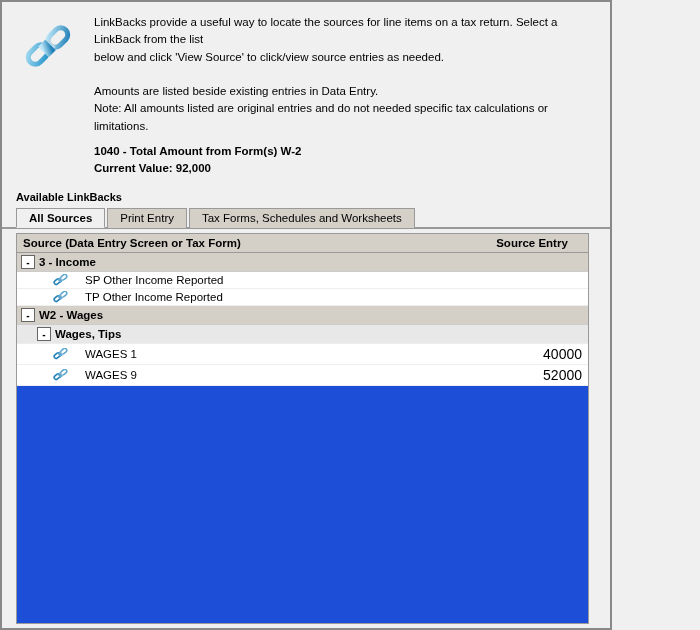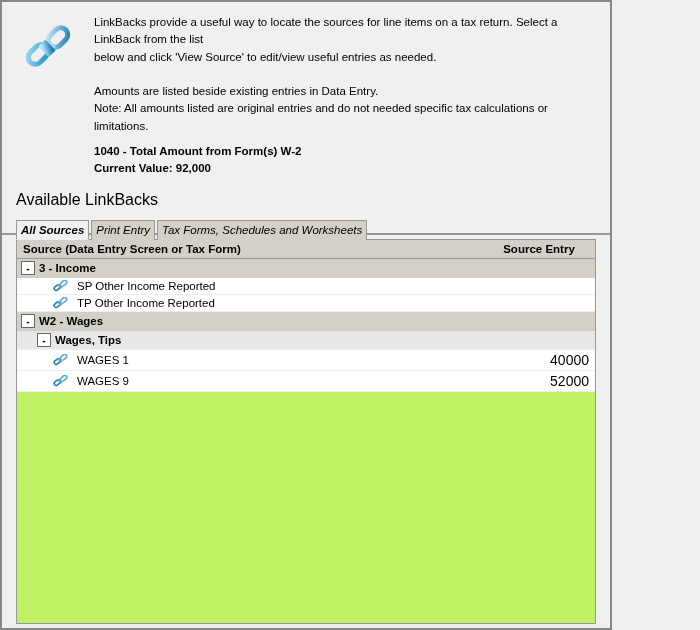--- a/index.html
+++ b/index.html
@@ -36,55 +36,54 @@
       font-size: 11.5px;
       color: #000;
       line-height: 1.5;
     }
     .header-text .form-info {
       margin-top: 8px;
       font-weight: bold;
     }
     .available-title {
       padding: 4px 14px 4px 14px;
-      font-weight: normal;
-      font-size: 16px;
+      font-weight: bold;
+      font-size: 11px;
       color: #000;
     }
     .tabs-bar {
       display: flex;
       padding: 0 14px;
       gap: 0;
       border-bottom: 2px solid #999;
       margin: 0 0 0 0;
     }
     .tab {
-      padding: 3px 4px;
+      padding: 3px 12px;
       border: 1px solid #999;
       border-bottom: none;
       background: #d4d0c8;
       cursor: pointer;
       font-size: 11.5px;
       margin-right: 2px;
       position: relative;
-      top: 7px;
-      font-style: italic;
+      top: 1px;
     }
     .tab.active {
       background: #f0f0f0;
       border-bottom: 1px solid #f0f0f0;
       font-weight: bold;
       z-index: 2;
     }
     .table-container {
-      margin: 4px 14px 4px 14px;
+      margin: 4px 21px 4px 14px;
       border: 1px solid #999;
       flex: 1;
       overflow-y: auto;
-      background: #bef264;
+      background: #1d4ed8;
     }
     .table-header {
       display: flex;
       justify-content: space-between;
       background: #d4d0c8;
       padding: 3px 6px;
       border-bottom: 1px solid #999;
       font-weight: bold;
       font-size: 11.5px;
     }
@@ -123,21 +122,21 @@
       font-weight: bold;
       gap: 4px;
     }
     .data-row {
       display: flex;
       align-items: center;
       padding: 2px 6px 2px 36px;
       border-bottom: 1px solid #eee;
       background: #fff;
       font-size: 11.5px;
-      gap: 8px;
+      gap: 16px;
     }
     .data-row .row-label { flex: 1; }
     .data-row .row-value { width: 94px; text-align: right; font-size: 14px; }
     .link-icon {
       width: 16px;
       height: 12px;
       display: inline-block;
       flex-shrink: 0;
     }
     .footer {
@@ -188,21 +187,21 @@
         <rect x="8" y="24" width="22" height="14" rx="7" ry="7" fill="none" stroke="url(#chainGrad1)" stroke-width="5"></rect>
 
         <rect x="34" y="26" width="22" height="14" rx="7" ry="7" fill="none" stroke="url(#chainGrad2)" stroke-width="5"></rect>
 
         <rect x="27" y="28" width="10" height="10" fill="#b8d8e8"></rect>
         <rect x="27" y="28" width="5" height="10" fill="none" stroke="url(#chainGrad2)" stroke-width="5"></rect>
       </g>
     </svg>
     <div class="header-text">
       <span>LinkBacks provide a useful way to locate the sources for line items on a tax return. Select a LinkBack from the list</span><br>
-      <span>below and click 'View Source' to edit/view useful entries as needed.</span>
+      <span>below and click 'View Source' to click/view source entries as needed.</span>
       <br><br>
       <span>Amounts are listed beside existing entries in Data Entry.</span><br>
       <span>Note: All amounts listed are original entries and do not needed specific tax calculations or limitations.</span>
       <div class="form-info">
         <div>1040 - Total Amount from Form(s) W-2</div>
         <div>Current Value: 92,000</div>
       </div>
     </div>
   </div>
 

